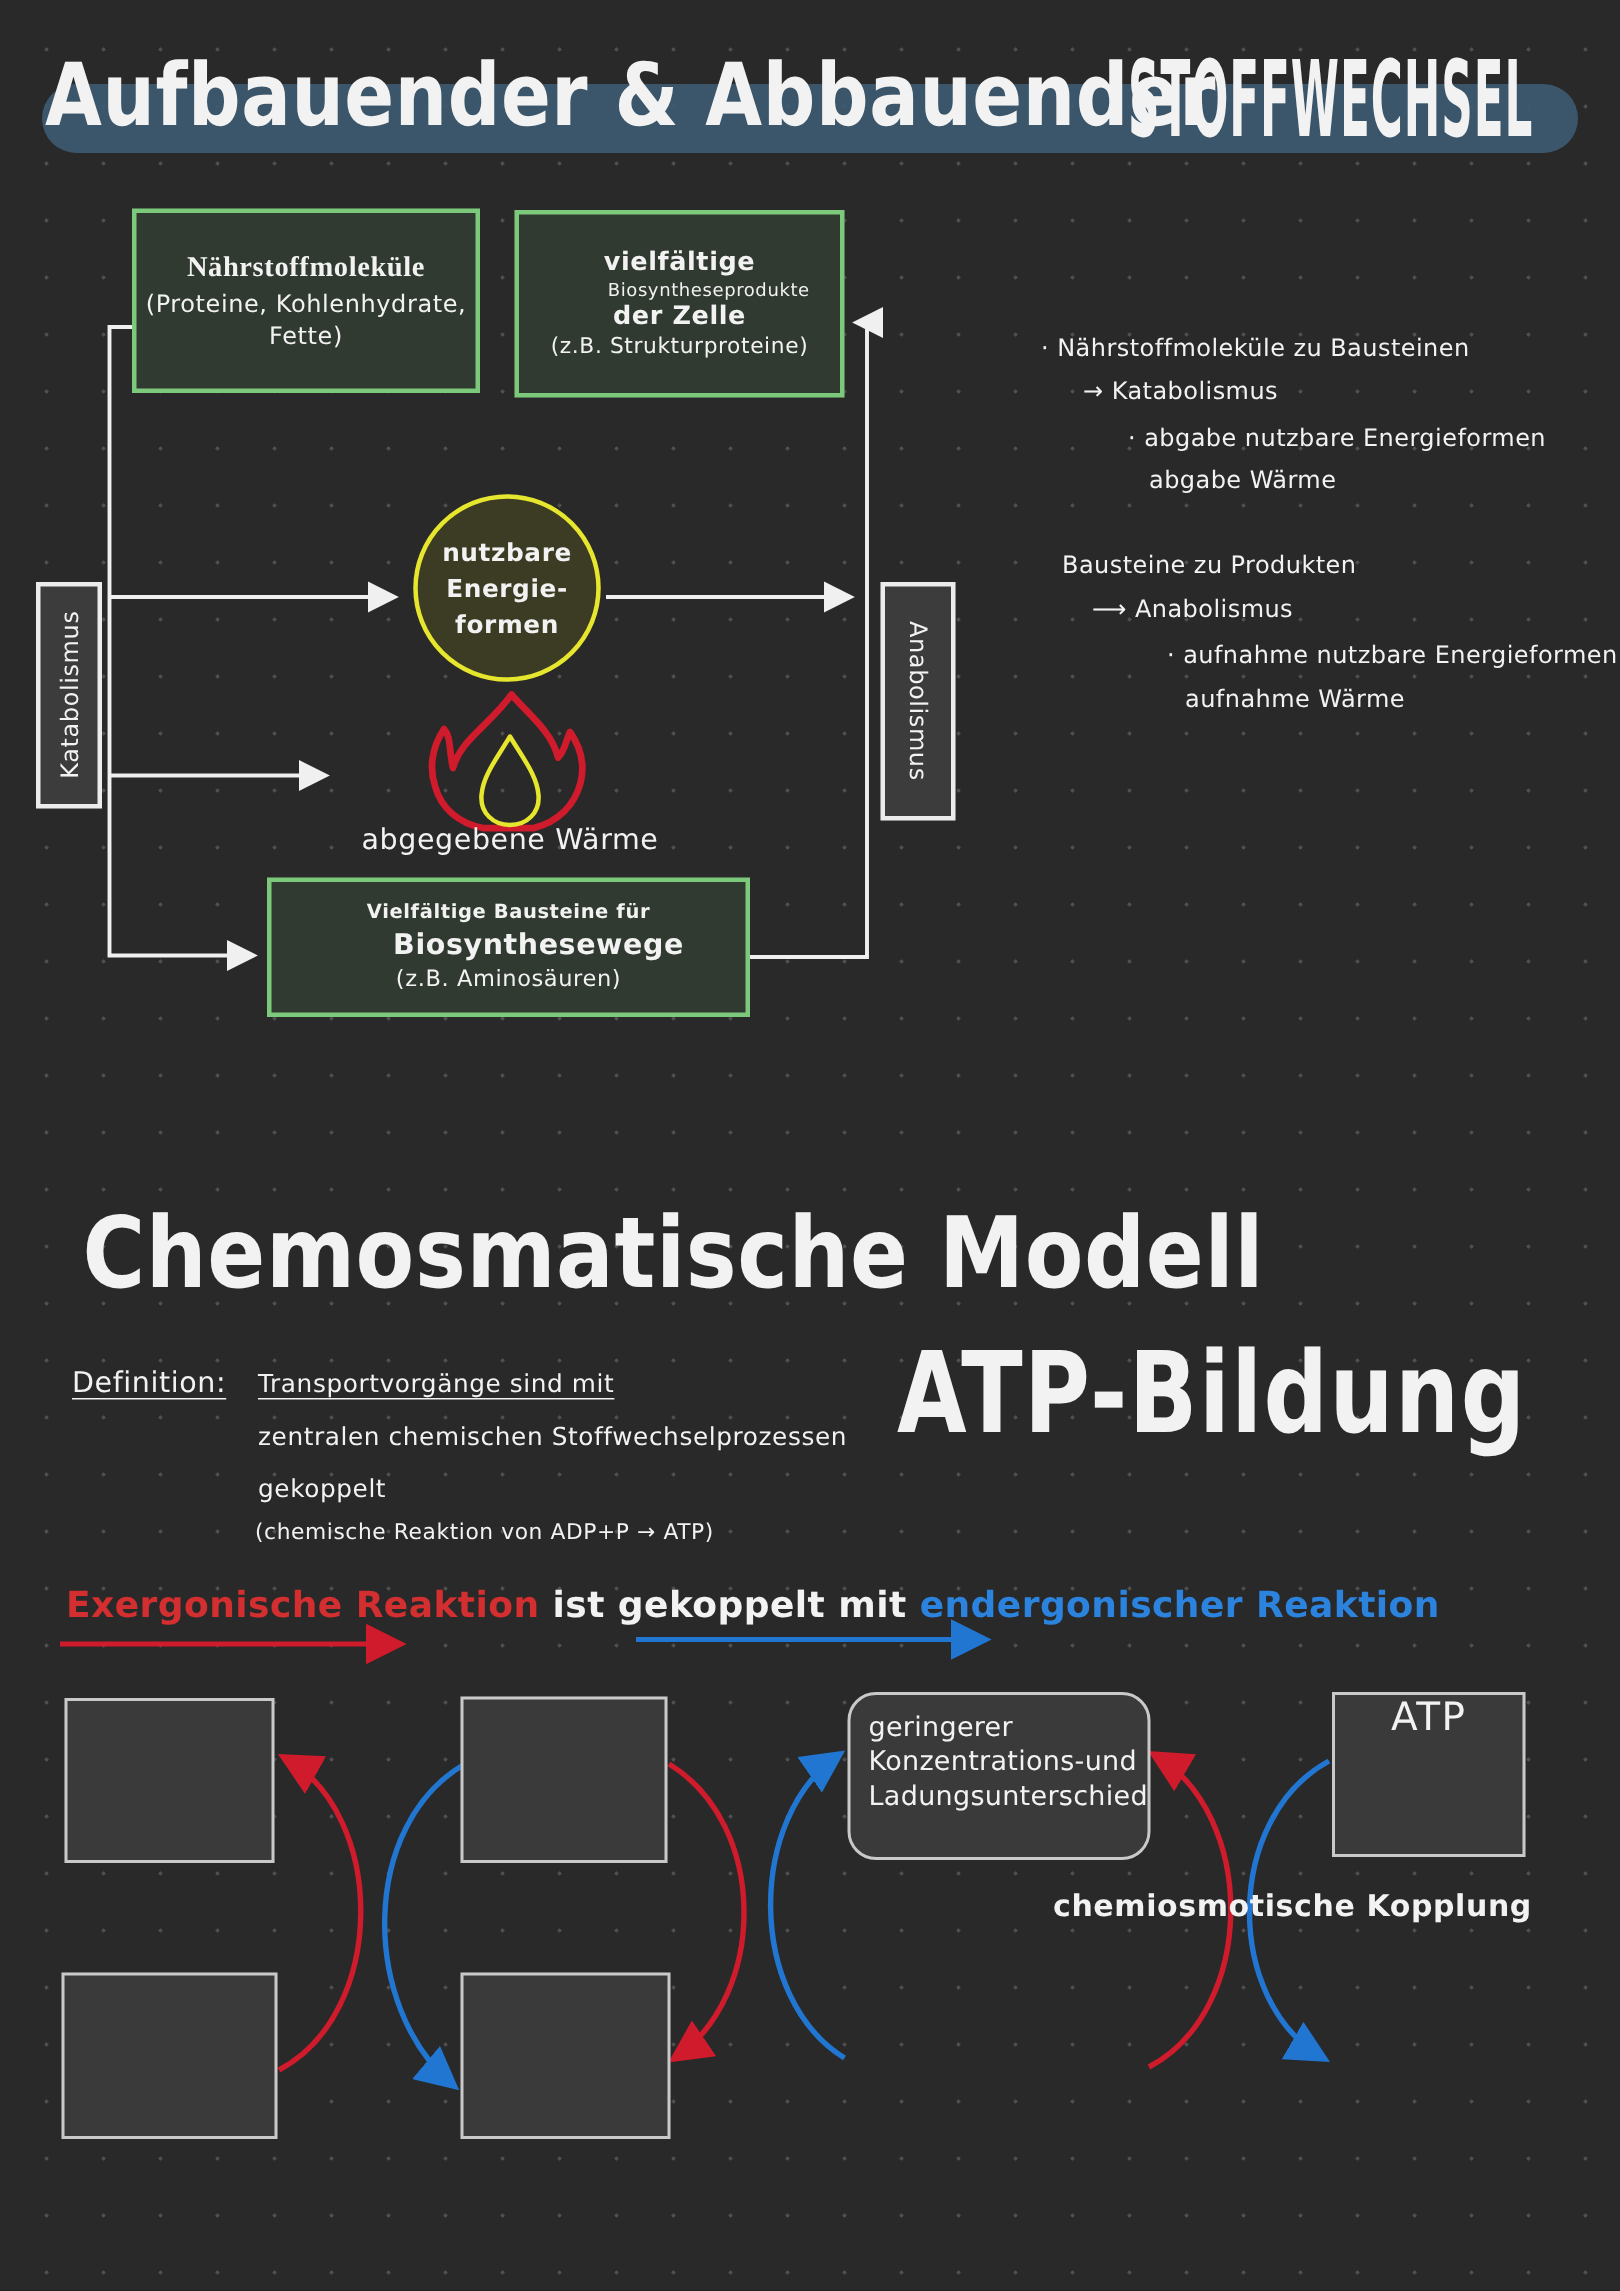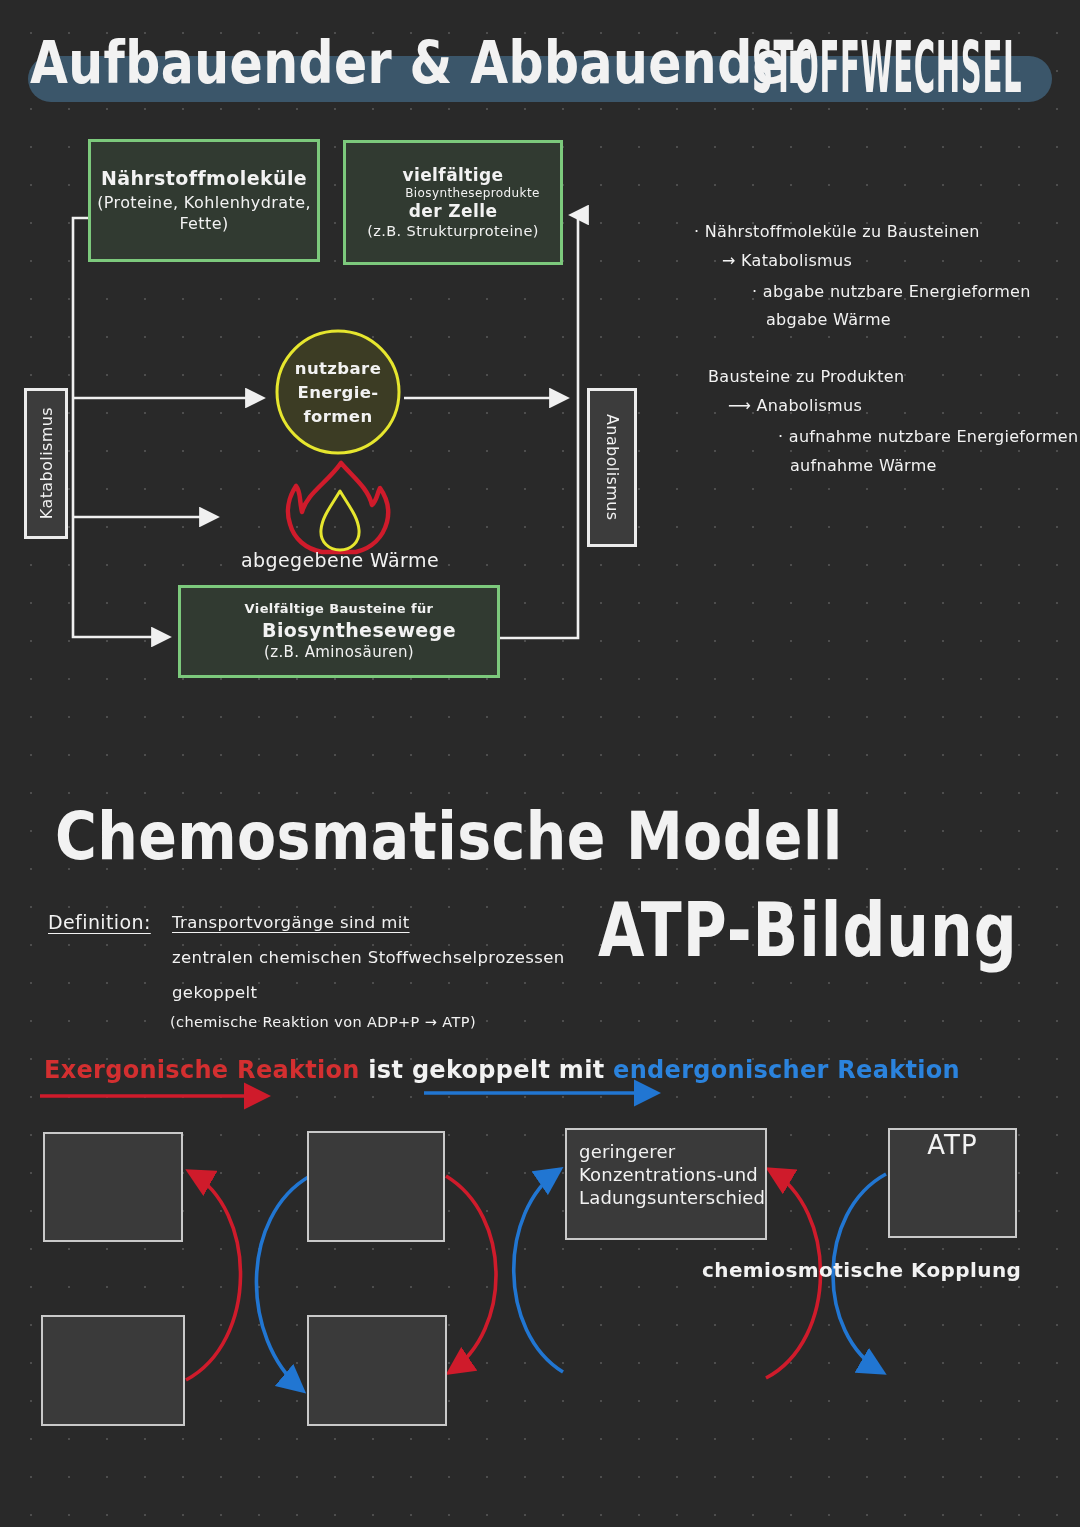--- a/index.html
+++ b/index.html
@@ -28,21 +28,21 @@
   .note{font-size:16px;white-space:nowrap;letter-spacing:.3px;}
   
   .big1{left:55px;top:798px;font-size:57px;font-weight:700;transform:scaleY(1.15);transform-origin:left top;white-space:nowrap;}
   .big2{left:598px;top:886px;font-size:60px;font-weight:700;transform:scaleY(1.25);transform-origin:left top;white-space:nowrap;letter-spacing:1px;}
   .def{font-size:16.5px;white-space:nowrap;letter-spacing:.4px;}
   .underline{text-decoration:underline;text-underline-offset:4px;}
   .couple{left:44px;top:1056px;font-size:24px;font-weight:700;white-space:nowrap;letter-spacing:.3px;}
   .red-t{color:#d32f30;} .blue-t{color:#2b83dd;}
   
   .box-gray{border:2.5px solid #c9c9c9;background:#3a3a3a;}
-  .box-gray.txt{font-size:18px;line-height:1.28;padding:10px 0 0 12px;letter-spacing:.2px;}
+  .box-gray.txt{font-size:18px;line-height:1.28;padding:10px 0 0 12px;letter-spacing:.2px;border-radius:19px;}
   .box-gray.center{display:flex;justify-content:center;font-size:26px;letter-spacing:1px;}
   svg{position:absolute;left:0;top:0;}
   .nowrap{white-space:nowrap;}
 </style>
 </head>
 <body>
 
 <div id="page">
 
   <div class="abs hl-bar"></div>
@@ -86,21 +86,21 @@
       <path d="M186,1380 C258,1342 258,1210 190,1172" stroke="#cf1b2b" marker-end="url(#ar)"></path>
       <path d="M310,1176 C240,1216 240,1338 302,1390" stroke="#2176d2" marker-end="url(#ab)"></path>
       <path d="M446,1176 C512,1216 512,1330 450,1372" stroke="#cf1b2b" marker-end="url(#ar)"></path>
       <path d="M563,1372 C498,1332 498,1212 559,1170" stroke="#2176d2" marker-end="url(#ab)"></path>
       <path d="M766,1378 C838,1340 838,1210 770,1170" stroke="#cf1b2b" marker-end="url(#ar)"></path>
       <path d="M886,1174 C816,1212 816,1334 882,1372" stroke="#2176d2" marker-end="url(#ab)"></path>
     </g>
   </svg>
 
   <div class="abs box-green hand" style="left:88px;top:139px;width:226px;height:117px;">
-    <div style="font-size:19px;font-weight:700;">Nährstoffmoleküle</div>
+    <div style="font-size:19px;font-weight:700;font-family:Liberation Serif, serif;">Nährstoffmoleküle</div>
     <div style="font-size:16px;">(Proteine, Kohlenhydrate,</div>
     <div style="font-size:16px;">Fette)</div>
   </div>
 
   <div class="abs box-green hand" style="left:343px;top:140px;width:214px;height:119px;line-height:1.25;">
     <div style="font-size:17px;font-weight:700;">vielfältige</div>
     <div style="font-size:12px;font-weight:400;margin-left:39px;">Biosyntheseprodukte</div>
     <div style="font-size:17px;font-weight:700;">der Zelle</div>
     <div style="font-size:14.5px;">(z.B. Strukturproteine)</div>
   </div>

